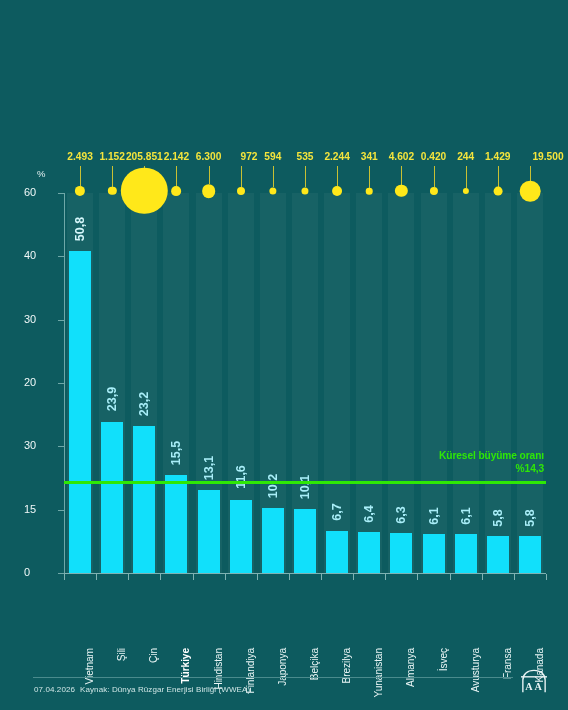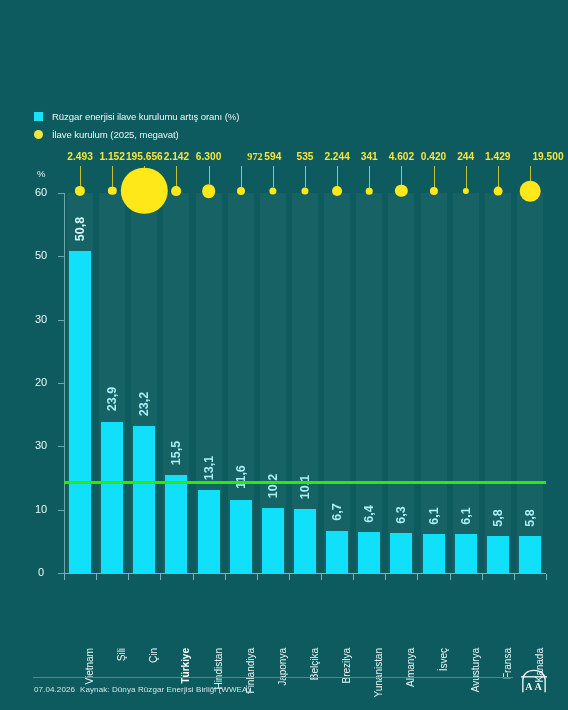--- a/index.html
+++ b/index.html
@@ -55,21 +55,21 @@
     background: rgba(255,255,255,0.045);
   }
 
   
   #yaxis-unit {
     position: absolute; left: 37px; top: 168px;
     font-size: 9.5px; color: #e4f2f2;
   }
   .ytick-label {
     position: absolute; right: 0; width: 34px;
-    text-align: center; font-size: 11px; color: #f0f8f8;
+    text-align: left; font-size: 11px; color: #f0f8f8;
     transform: translateY(-7px);
   }
   #yticks { position: absolute; left: 0; top: 0; width: 58px; height: 710px; }
   .ytick-mark {
     position: absolute; left: 58px; width: 7px; height: 1px;
     background: #6fa8a8;
   }
   #yaxis-line {
     position: absolute; left: 64px; top: 193px;
     width: 1px; height: 381px; background: #6fa8a8;
@@ -152,45 +152,35 @@
     position: absolute; right: 20px; top: 668px;
     width: 28px; height: 26px;
   }
 </style>
 </head>
 <body>
 
 <div id="root">
 
 
-  <div id="legend">
-    <div class="legend-row">
-      <span class="legend-sw-sq"></span>
-      <span class="legend-label">Rüzgar enerjisi ilave kurulumu artış oranı (%)</span>
-    </div>
-    <div class="legend-row">
-      <span class="legend-sw-ci"></span>
-      <span class="legend-label">İlave kurulum (2025, megavat)</span>
-    </div>
-  </div>
 
   <div id="yaxis-unit">%</div>
   <div id="yticks">
       <div class="ytick-mark" style="top: 193px;"></div>
       <div class="ytick-label" style="top: 193px;">60</div>
       <div class="ytick-mark" style="top: 256.333px;"></div>
-      <div class="ytick-label" style="top: 256.333px;">50</div>
+      <div class="ytick-label" style="top: 256.333px;">40</div>
       <div class="ytick-mark" style="top: 319.667px;"></div>
       <div class="ytick-label" style="top: 319.667px;">30</div>
       <div class="ytick-mark" style="top: 383px;"></div>
       <div class="ytick-label" style="top: 383px;">20</div>
       <div class="ytick-mark" style="top: 446.333px;"></div>
       <div class="ytick-label" style="top: 446.333px;">30</div>
       <div class="ytick-mark" style="top: 509.667px;"></div>
-      <div class="ytick-label" style="top: 509.667px;">10</div>
+      <div class="ytick-label" style="top: 509.667px;">15</div>
       <div class="ytick-mark" style="top: 573px;"></div>
       <div class="ytick-label" style="top: 573px;">0</div>
     </div>
   <div id="yaxis-line"></div>
   <div id="xaxis-line"></div>
 
   <div id="plot">
     <div id="bands">
         <div class="band" style="left: 3.06667px; width: 26px;"></div>
         <div class="band" style="left: 35.2px; width: 26px;"></div>
@@ -272,30 +262,30 @@
         <span style="white-space: nowrap;">5,8</span>
       </div>
     </div>
   <div id="series-top">
       <div class="top-val" style="left: 80.0667px;">2.493</div>
       <div class="stem" style="left: 80.0667px; top: 166px; height: 19.8948px;"></div>
       <div class="dot" style="left: 80.0667px; top: 191px; width: 10.2104px; height: 10.2104px;"></div>
       <div class="top-val" style="left: 112.2px;">1.152</div>
       <div class="stem" style="left: 112.2px; top: 166px; height: 20.8251px;"></div>
       <div class="dot" style="left: 112.2px; top: 191px; width: 8.34978px; height: 8.34978px;"></div>
-      <div class="top-val" style="left: 144.333px;">195.656</div>
+      <div class="top-val" style="left: 144.333px;">205.851</div>
       <div class="stem" style="left: 144.333px; top: 166px; height: 2px;"></div>
       <div class="dot" style="left: 144.333px; top: 191px; width: 46.4px; height: 46.4px;"></div>
       <div class="top-val" style="left: 176.467px;">2.142</div>
       <div class="stem" style="left: 176.467px; top: 166px; height: 20.1071px;"></div>
       <div class="dot" style="left: 176.467px; top: 191px; width: 9.78588px; height: 9.78588px;"></div>
       <div class="top-val" style="left: 208.6px;">6.300</div>
       <div class="stem" style="left: 208.6px; top: 166px; height: 18.1816px;"></div>
       <div class="dot" style="left: 208.6px; top: 191px; width: 13.6367px; height: 13.6367px;"></div>
-      <div class="top-val" style="left: 255px; font-family: Liberation Serif, serif;">972</div>
+      <div class="top-val" style="left: 249px;">972</div>
       <div class="stem" style="left: 240.733px; top: 166px; height: 20.9859px;"></div>
       <div class="dot" style="left: 240.733px; top: 191px; width: 8.02811px; height: 8.02811px;"></div>
       <div class="top-val" style="left: 272.867px;">594</div>
       <div class="stem" style="left: 272.867px; top: 166px; height: 21.3819px;"></div>
       <div class="dot" style="left: 272.867px; top: 191px; width: 7.23622px; height: 7.23622px;"></div>
       <div class="top-val" style="left: 305px;">535</div>
       <div class="stem" style="left: 305px; top: 166px; height: 21.4542px;"></div>
       <div class="dot" style="left: 305px; top: 191px; width: 7.09168px; height: 7.09168px;"></div>
       <div class="top-val" style="left: 337.133px;">2.244</div>
       <div class="stem" style="left: 337.133px; top: 166px; height: 20.0437px;"></div>
@@ -331,20 +321,24 @@
       <div class="xlab" style="left: 341.133px; top: 648px;">Brezilya</div>
       <div class="xlab" style="left: 373.267px; top: 648px;">Yunanistan</div>
       <div class="xlab" style="left: 405.4px; top: 648px;">Almanya</div>
       <div class="xlab" style="left: 437.533px; top: 648px;">İsveç</div>
       <div class="xlab" style="left: 469.667px; top: 648px;">Avusturya</div>
       <div class="xlab" style="left: 501.8px; top: 648px;">Fransa</div>
       <div class="xlab" style="left: 533.933px; top: 648px;">Kanada</div>
     </div>
 
   <div id="avg-line" style="top: 481.433px;"></div>
+  <div id="avg-label" style="top: 449.433px;">
+    <div>Küresel büyüme oranı</div>
+    <div>%14,3</div>
+  </div>
 
   <div id="footer-rule"></div>
   <div id="footer-date">07.04.2026</div>
   <div id="footer-source">Kaynak: Dünya Rüzgar Enerjisi Birliği (WWEA)</div>
   <div id="aa-logo">
     <svg viewBox="0 0 60 56" width="28" height="26" aria-hidden="true">
       <g fill="none" stroke="#e8f4f4" stroke-width="3">
         <path d="M6 52 V26 C6 13 16 5 30 5 C44 5 54 13 54 26 V52"></path>
         <line x1="2" y1="19" x2="58" y2="19"></line>
       </g>

